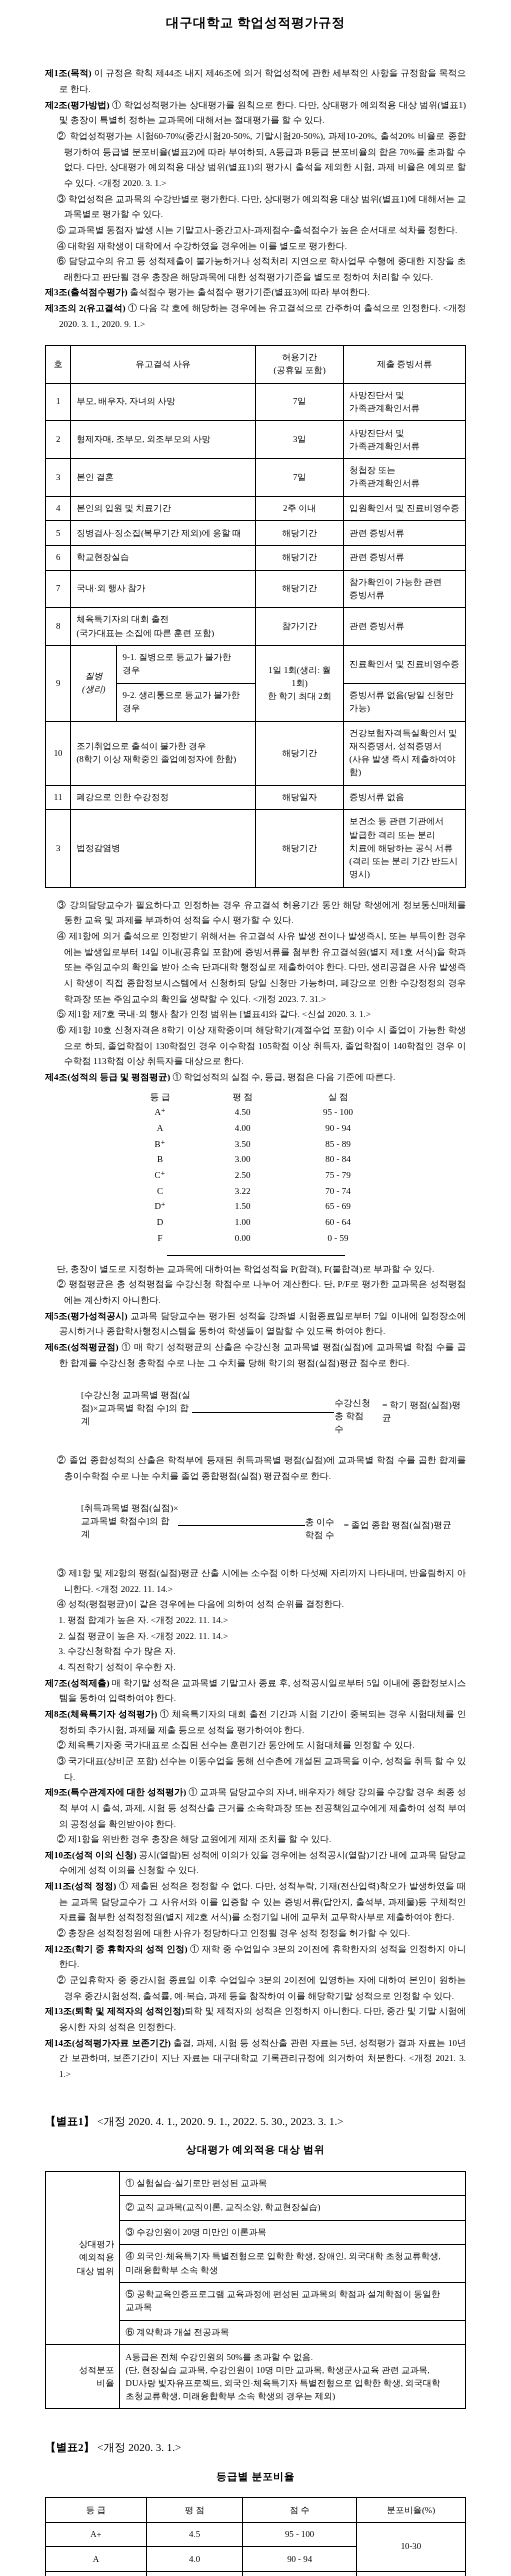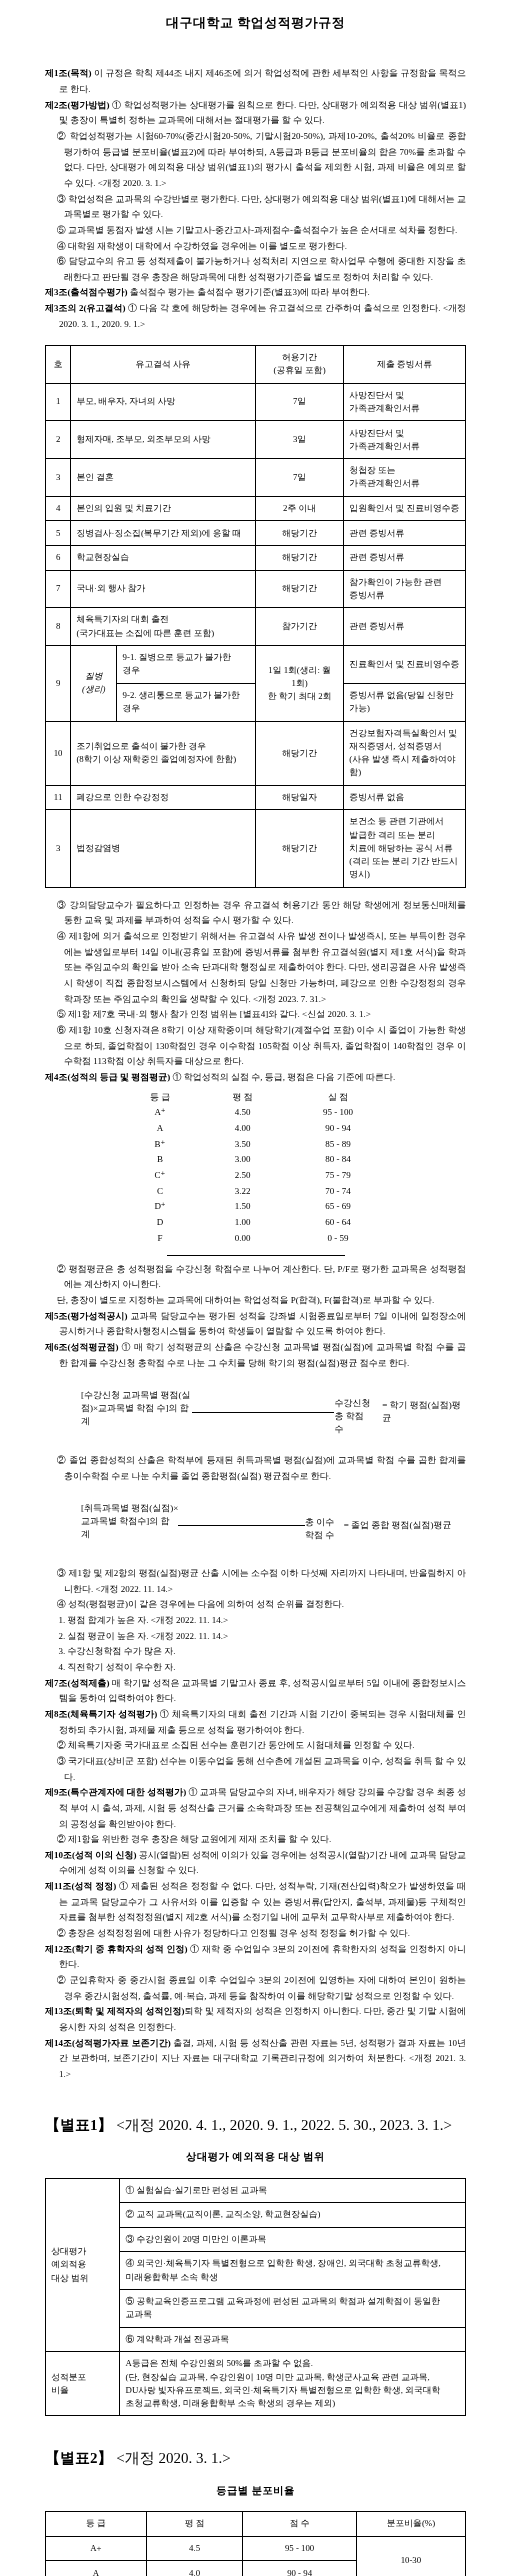--- a/index.html
+++ b/index.html
@@ -21,24 +21,24 @@
   .t1 td.c-label{text-align:center;font-style:italic;}
   .grades{margin:4.1px 0 0;}
   .grow{display:grid;grid-template-columns:77px 88px 103px;justify-content:center;text-align:center;font-size:9px;line-height:1.74;}
   .grades-rule{width:178px;border:0;border-top:0.8px solid #000;margin:8.2px auto 6.2px;}
   .formula{display:flex;align-items:center;font-size:9px;margin:17.5px 0 17.5px 36px;}
   .fcol{display:flex;flex-direction:row;align-items:center;}
   .fnum{margin-bottom:7.7px;}
   .fbar{width:100%;height:0;border-top:0.8px solid #000;}
   .fden{margin-top:7.7px;}
   .feq{margin-left:9.3px;}
-  .bt-label{margin:29px 0 3.1px;font-size:15px;font-family:Liberation Serif, serif;}
+  .bt-label{margin:29px 0 3.1px;font-size:11px;font-family:Liberation Serif, serif;}
   .bt-label b{font-weight:bold;}
   .bt-title{text-align:center;font-size:10.3px;font-weight:bold;margin:12.4px 0 13.4px;letter-spacing:0.5px;}
-  .tb1 td.hd-left{text-align:left;width:15%;}
+  .tb1 td.hd-left{text-align:right;width:15%;}
   .tb2 td{text-align:center;padding:6.7px 4.1px;border-bottom:0;}
   .tb2 .hd td{border-bottom:1px solid #000;}
   .tb2 tr.grp td{border-top:1px solid #000;}
   .tb2 tr.dot td{border-top:0.5px dotted #000;}
 </style>
 </head>
 <body>
 
 <div class="page">
 
@@ -258,23 +258,23 @@
           <span>0.00</span>
           <span>0 -  59</span>
         </div>
       </div>
   </div>
 
   <hr class="grades-rule">
 
   <div class="sec">
 
+      <p class="para" data-c="sub"><b></b><span>단, 총장이 별도로 지정하는 교과목에 대하여는 학업성적을 P(합격), F(불합격)로 부과할 수 있다.</span></p>
+
       <p class="para" data-c="sub"><b></b><span>② 평점평균은 총 성적평점을 수강신청 학점수로 나누어 계산한다. 단, P/F로 평가한 교과목은 성적평점에는 계산하지 아니한다.</span></p>
-
-      <p class="para" data-c="sub"><b></b><span>단, 총장이 별도로 지정하는 교과목에 대하여는 학업성적을 P(합격), F(불합격)로 부과할 수 있다.</span></p>
 
       <p class="para" data-c="art"><b>제5조(평가성적공시)</b><span> 교과목 담당교수는 평가된 성적을 강좌별 시험종료일로부터 7일 이내에 일정장소에 공시하거나 종합학사행정시스템을 통하여 학생들이 열람할 수 있도록 하여야 한다.</span></p>
 
       <p class="para" data-c="art"><b>제6조(성적평균점)</b><span> ① 매 학기 성적평균의 산출은 수강신청 교과목별 평점(실점)에 교과목별 학점 수를 곱한 합계를 수강신청 총학점 수로 나눈 그 수치를 당해 학기의 평점(실점)평균 점수로 한다.</span></p>
     </div>
 
   <div class="formula">
     <div class="fcol">
       <div class="fnum">[수강신청 교과목별 평점(실점)×교과목별 학점 수]의 합계</div>
       <div class="fbar"></div>

